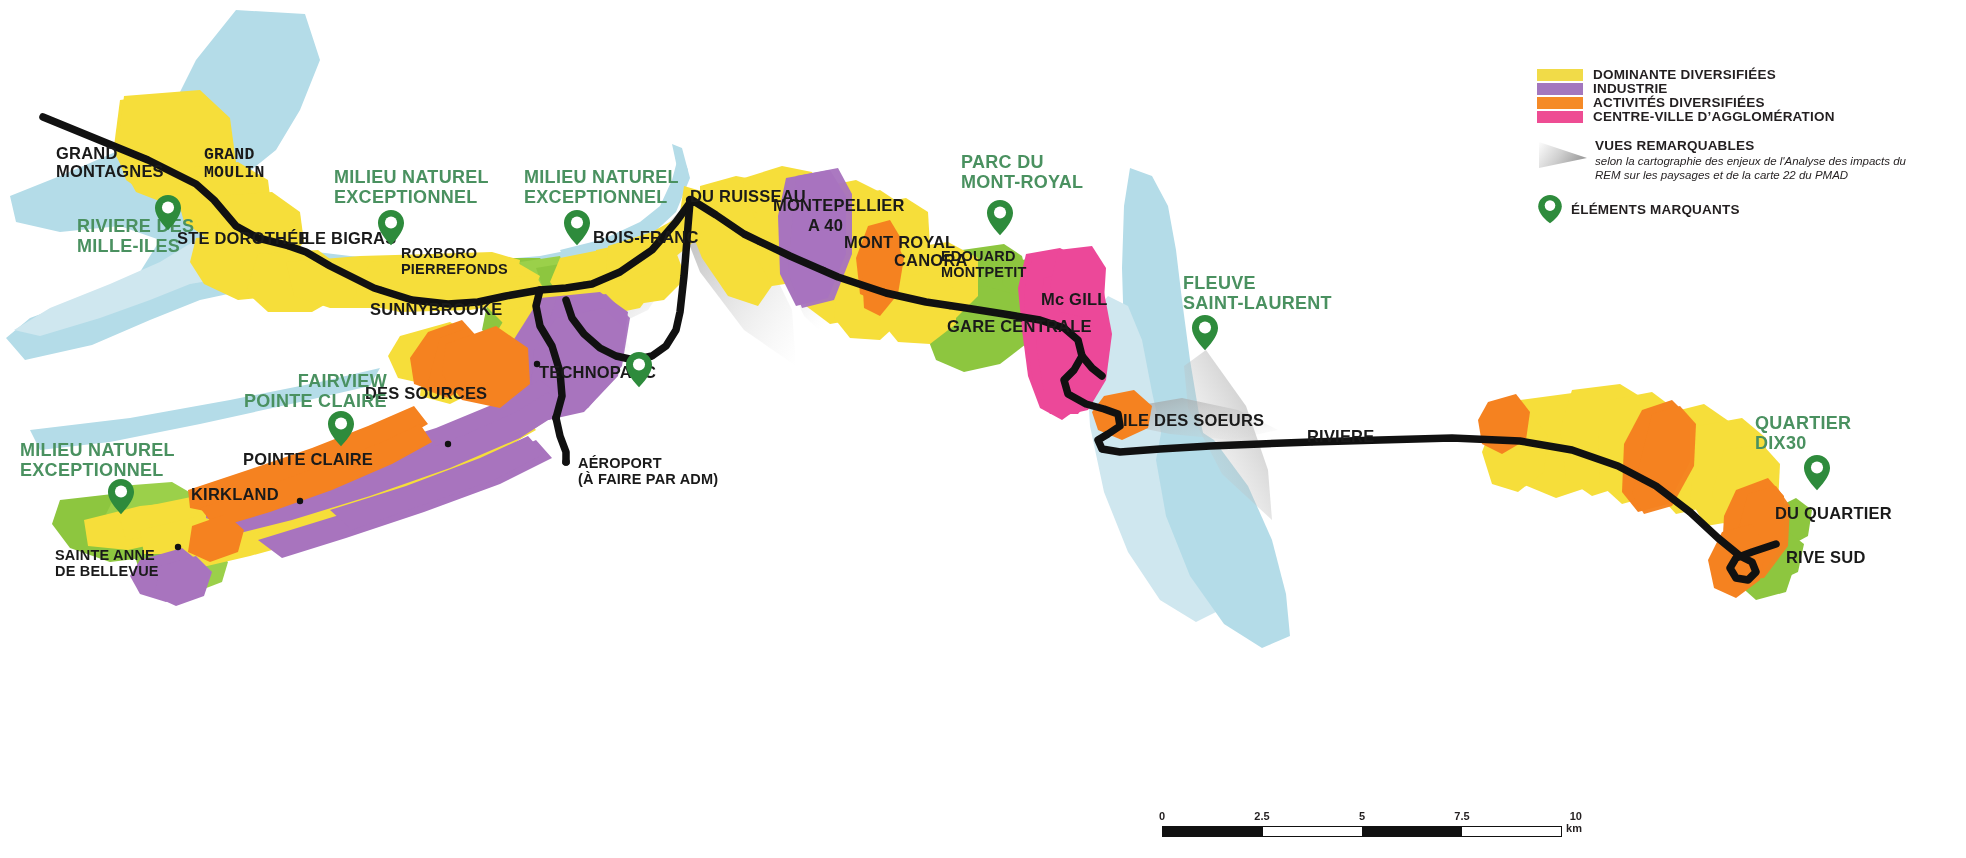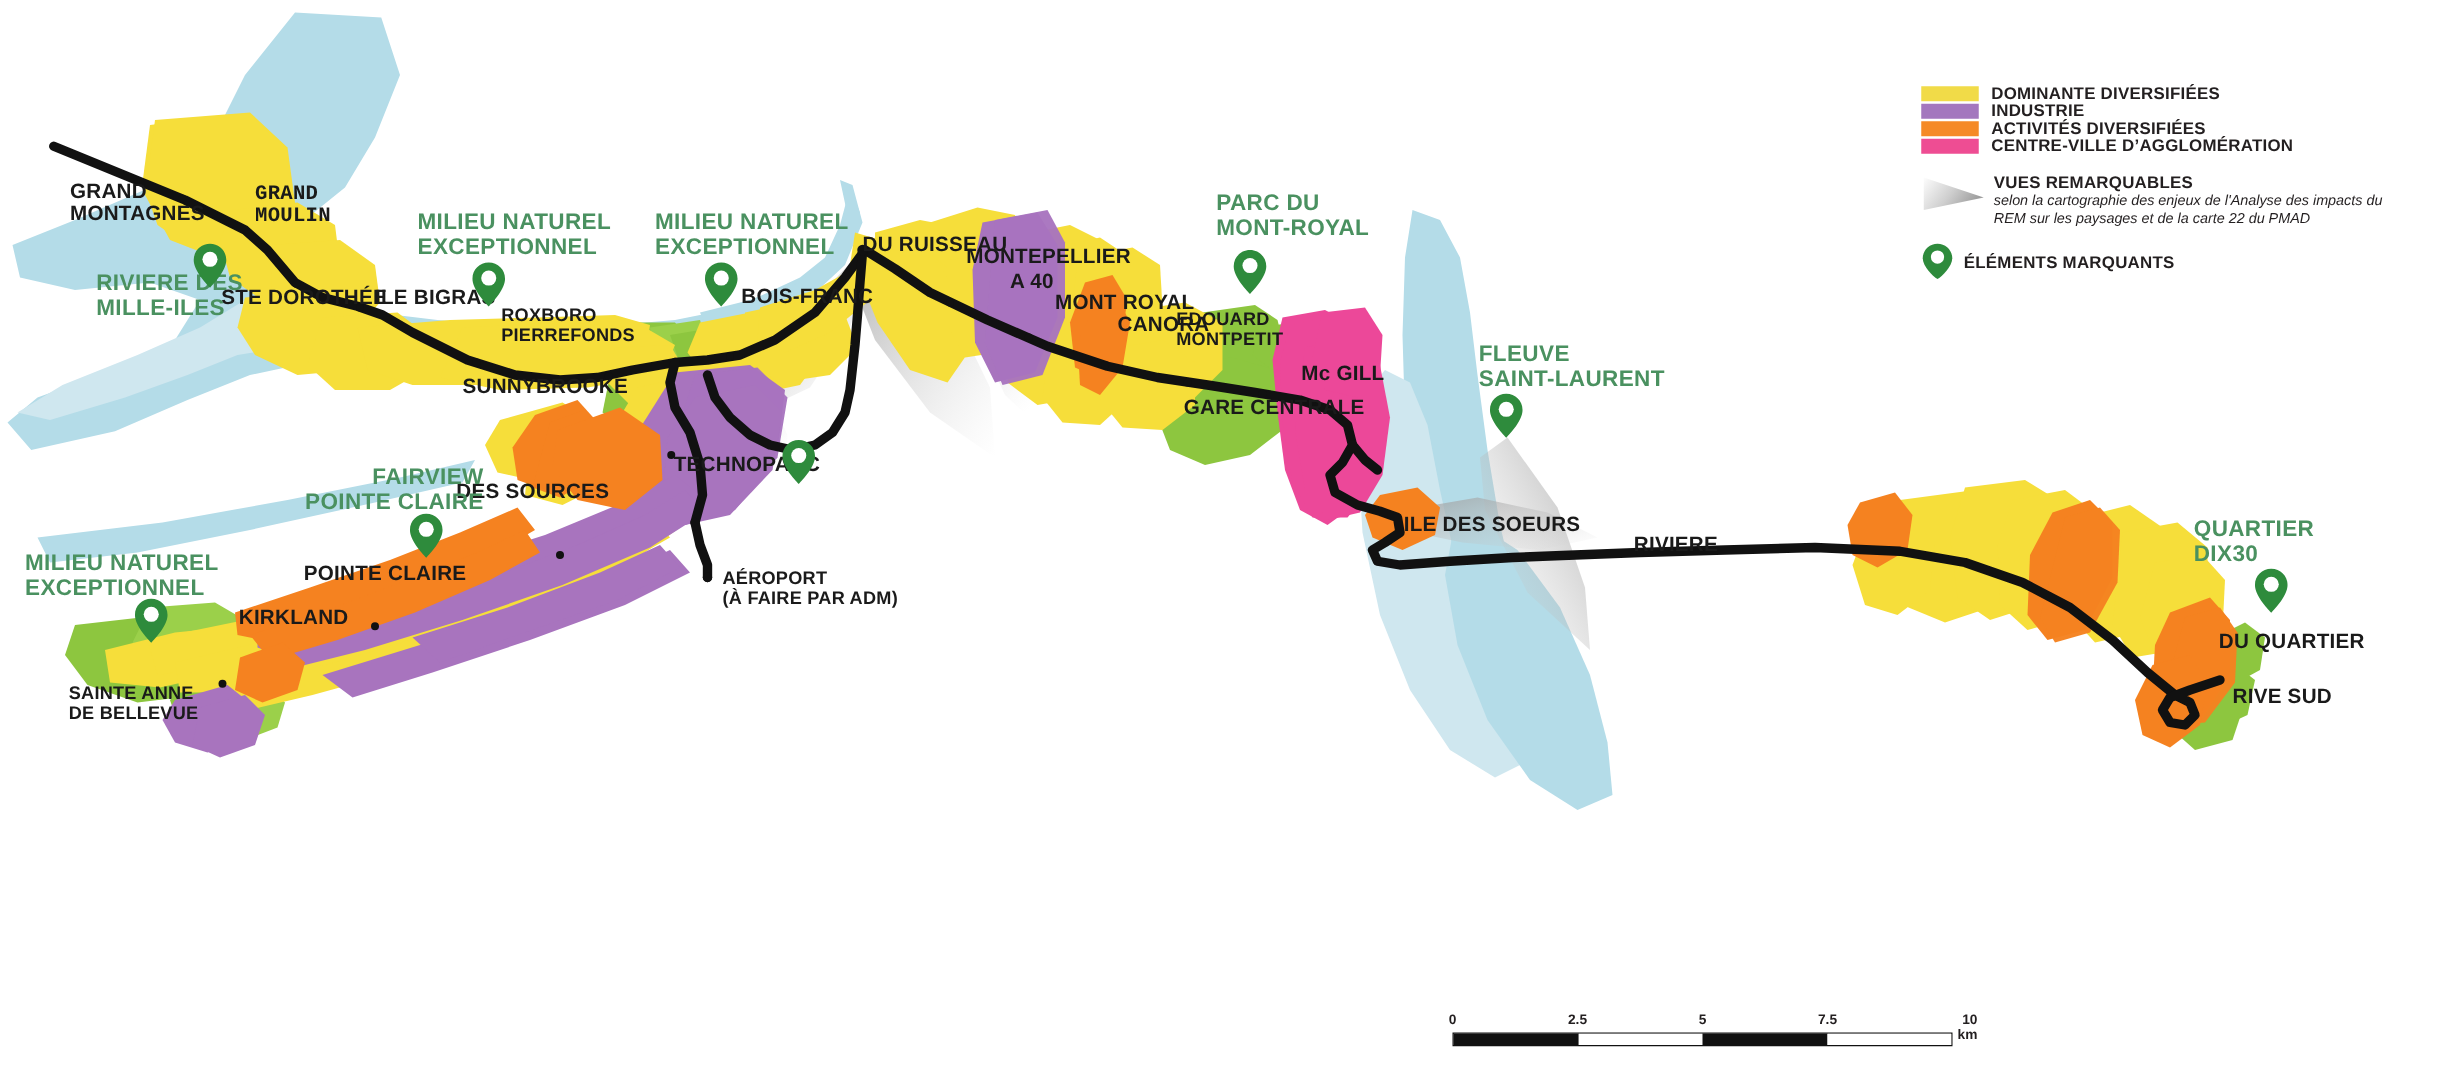--- a/index.html
+++ b/index.html
@@ -332,21 +332,21 @@
       <div class="lbl lbl-station sm" style="left: 55px; top: 547px;">SAINTE ANNE
 DE BELLEVUE</div>
     </div>
   <div id="place-labels">
       <div class="lbl lbl-green" style="left: 77px; top: 216px;">RIVIERE DES
 MILLE-ILES</div>
       <div class="lbl lbl-green" style="left: 334px; top: 167px;">MILIEU NATUREL
 EXCEPTIONNEL</div>
       <div class="lbl lbl-green" style="left: 524px; top: 167px;">MILIEU NATUREL
 EXCEPTIONNEL</div>
-      <div class="lbl lbl-green" style="left: 961px; top: 152px; margin-left: 12px;">PARC DU
+      <div class="lbl lbl-green" style="left: 961px; top: 152px;">PARC DU
 MONT-ROYAL</div>
       <div class="lbl lbl-green" style="left: 1183px; top: 273px;">FLEUVE
 SAINT-LAURENT</div>
       <div class="lbl lbl-green" style="left: 244px; top: 371px; text-align: right;">FAIRVIEW
 POINTE CLAIRE</div>
       <div class="lbl lbl-green" style="left: 20px; top: 440px;">MILIEU NATUREL
 EXCEPTIONNEL</div>
       <div class="lbl lbl-green" style="left: 1755px; top: 413px;">QUARTIER
 DIX30</div>
     </div>

